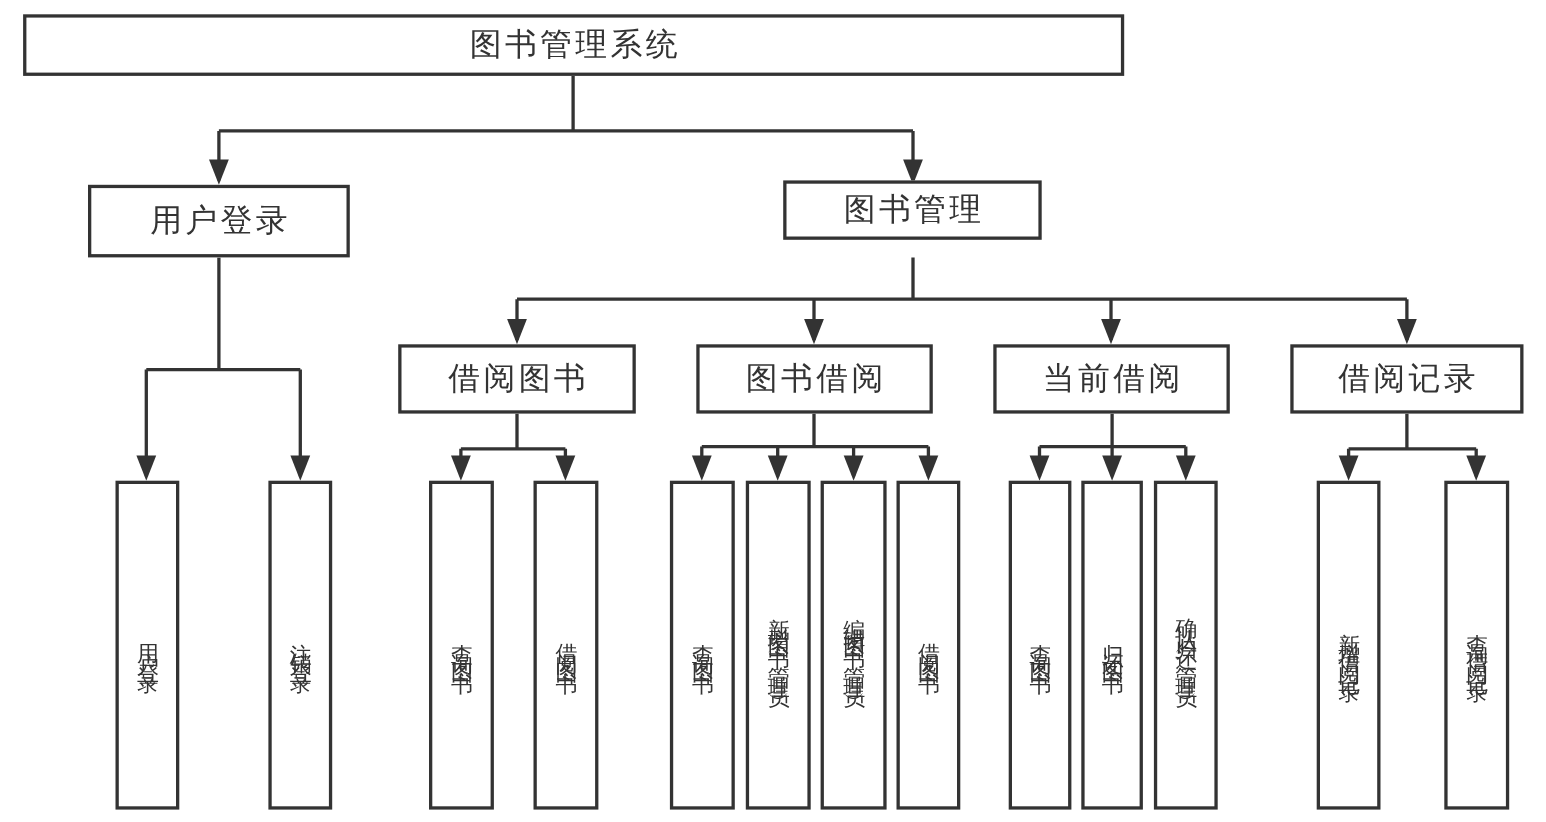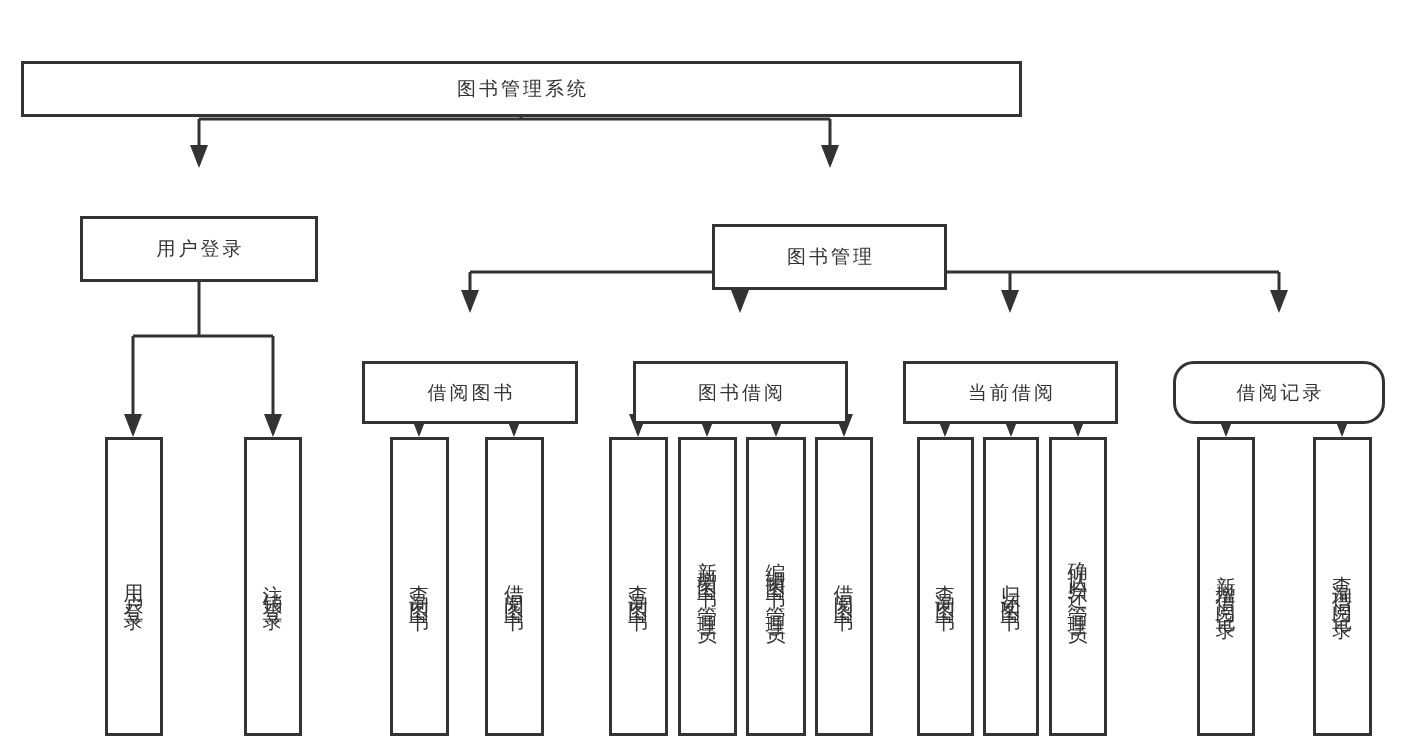--- a/index.html
+++ b/index.html
@@ -32,21 +32,21 @@
   }
   .node {
     position: absolute;
     background: #ffffff;
     border: 3px solid var(--line, #333333);
     display: flex;
     align-items: center;
     justify-content: center;
     color: var(--text, #333333);
   }
-  .h-node { font-size: 19px; letter-spacing: 3px; white-space: nowrap; margin-top: 48px; }
+  .h-node { font-size: 29px; letter-spacing: 3px; white-space: nowrap; }
   .h-node .lbl { transform: translateX(1.5px); } 
   .v-node .lbl {
     writing-mode: vertical-rl;
     text-orientation: mixed;
     font-size: 20px;
     letter-spacing: 9px;
     line-height: 1.1;
     white-space: nowrap;
   }
   .watermark {
@@ -98,34 +98,34 @@
     </g>
   </svg>
 
   <div class="node h-node" style="left:21px; top:13px; width:1001px; height:56px;">
     <span class="lbl">图书管理系统</span>
   </div>
 
   <div class="node h-node" style="left:80px; top:168px; width:238px; height:66px;">
     <span class="lbl">用户登录</span>
   </div>
-  <div class="node h-node" style="left:712px; top:176px; width:235px; height:66px;text-align:right;">
+  <div class="node h-node" style="left:712px; top:164px; width:235px; height:54px;text-align:right;">
     <span class="lbl">图书管理</span>
   </div>
 
   <div class="node h-node" style="left:362px; top:313px; width:216px; height:63px;">
     <span class="lbl">借阅图书</span>
   </div>
   <div class="node h-node" style="left:903px; top:313px; width:215px; height:63px;">
     <span class="lbl">当前借阅</span>
   </div>
   <div class="node h-node" style="left:633px; top:313px; width:215px; height:63px;">
     <span class="lbl">图书借阅</span>
   </div>
-  <div class="node h-node" style="left:1173px; top:313px; width:212px; height:63px;border-radius:21px;">
+  <div class="node h-node" style="left:1173px; top:313px; width:212px; height:63px;">
     <span class="lbl">借阅记录</span>
   </div>
 
   <div class="node v-node" style="left:105px; top:437px; width:58px; height:299px;">
     <span class="lbl">用户登录</span>
   </div>
   <div class="node v-node" style="left:244px; top:437px; width:58px; height:299px;">
     <span class="lbl">注销登录</span>
   </div>
 

